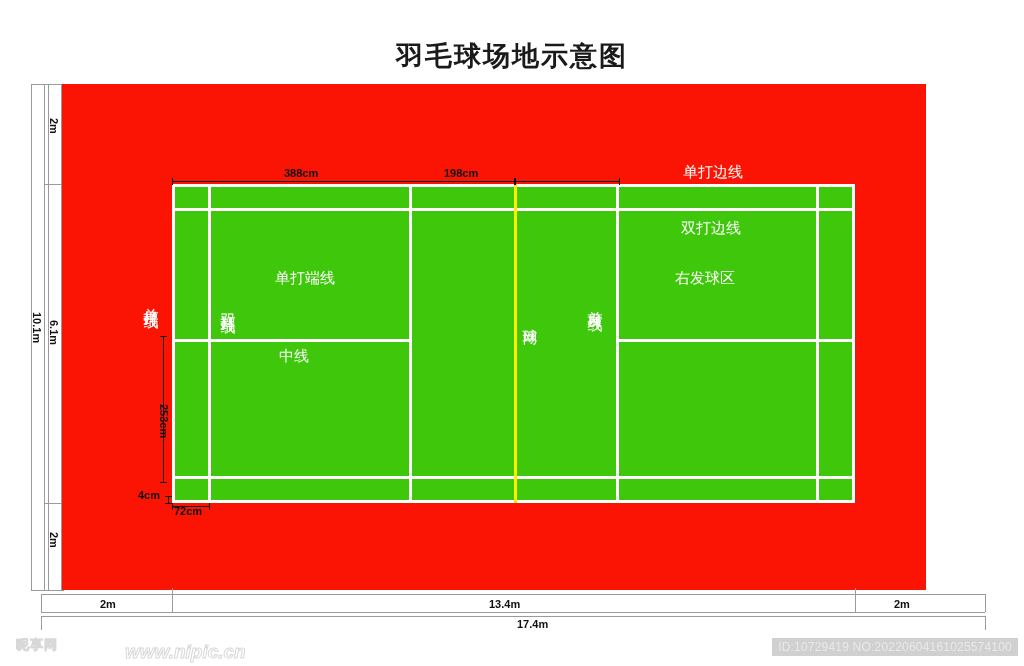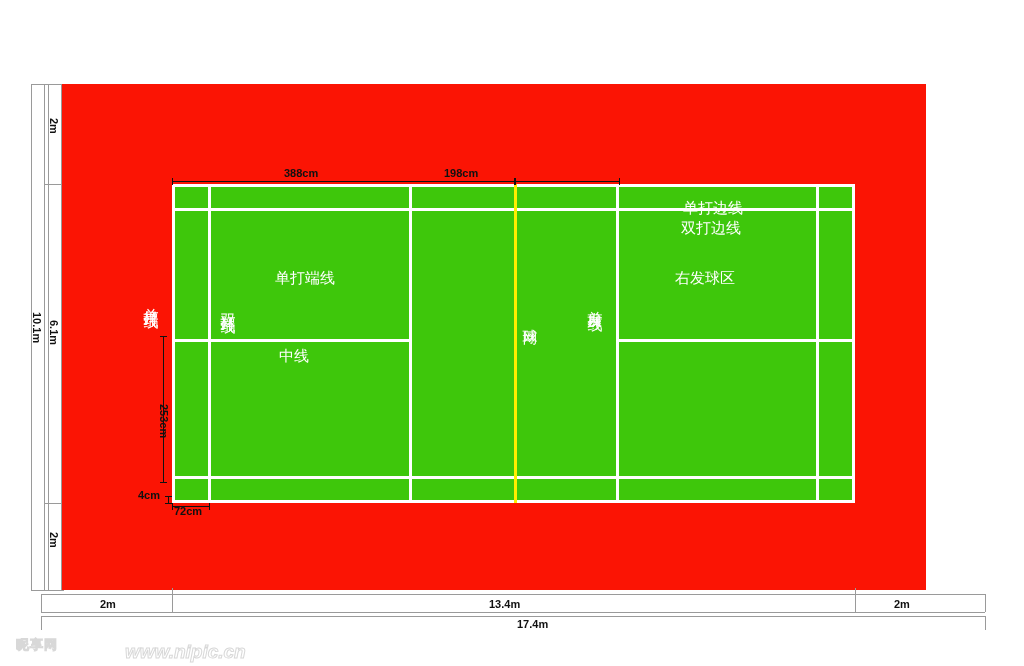--- a/index.html
+++ b/index.html
@@ -57,20 +57,21 @@
   .wm-text{position:absolute;left:125px;top:641px;font-size:19px;font-style:italic;
            font-weight:bold;color:#ffffff;-webkit-text-stroke:1px #d8d8d8;}
   .wm-id{position:absolute;right:6px;top:638px;background:#d0d0d0;color:#e9e9e9;
          font-size:12px;padding:2px 6px;letter-spacing:0.2px;}
 </style>
 </head>
 <body>
 
 <div id="stage">
 
+  <div class="title">羽毛球场地示意图</div>
 
   <div class="rail-v" style="left:31px;top:84px;height:506px;"></div>
   <div class="rail-v" style="left:44px;top:84px;height:506px;"></div>
   <div class="tick-h" style="left:31px;top:84px;width:13px;"></div>
   <div class="tick-h" style="left:31px;top:590px;width:13px;"></div>
   <div class="lab lab-rail vtext-rail" style="left:31px;top:312px;">10.1m</div>
 
   <div class="rail-v" style="left:48px;top:84px;height:506px;"></div>
   <div class="rail-v" style="left:61px;top:84px;height:506px;"></div>
   <div class="tick-h" style="left:44px;top:84px;width:20px;"></div>
@@ -102,21 +103,21 @@
 
     <div class="lab lab-white" style="left:100px;top:82px;">单打端线</div>
     <div class="lab lab-white" style="left:104px;top:160px;">中线</div>
     <div class="lab lab-white" style="left:500px;top:82px;">右发球区</div>
     <div class="lab lab-white" style="left:506px;top:32px;">双打边线</div>
     <div class="lab lab-white vtext" style="left:43px;top:114px;">双打端线</div>
     <div class="lab lab-white vtext" style="left:345px;top:130px;">球网</div>
     <div class="lab lab-white vtext" style="left:410px;top:112px;">前发球线</div>
   </div>
 
-  <div class="lab lab-red-white" style="left:683px;top:163px;margin-top:36px;">单打边线</div>
+  <div class="lab lab-red-white" style="left:683px;top:163px;">单打边线</div>
   <div class="lab lab-red-white vtext" style="left:141px;top:296px;">单打端线</div>
 
   <div class="dim-h" style="left:172px;top:181px;width:343px;"></div>
   <div class="lab lab-black" style="left:284px;top:167px;">388cm</div>
   <div class="dim-h" style="left:515px;top:181px;width:105px;"></div>
   <div class="lab lab-black" style="left:444px;top:167px;">198cm</div>
 
   <div class="dim-v" style="left:163px;top:336px;height:147px;"></div>
   <div class="lab lab-black vtext-num" style="left:158px;top:404px;">253cm</div>
 
@@ -138,14 +139,15 @@
 
   <div class="rail-h" style="left:41px;top:616px;width:944px;"></div>
   <div class="rail-h" style="left:41px;top:630px;width:944px;"></div>
   <div class="tick-v" style="left:41px;top:616px;height:14px;"></div>
   <div class="tick-v" style="left:985px;top:616px;height:14px;"></div>
   <div class="lab lab-rail" style="left:517px;top:618px;">17.4m</div>
 
   <div class="footer"></div>
   <div class="wm-logo">昵享网</div>
   <div class="wm-text">www.nipic.cn</div>
+  <div class="wm-id">ID:10729419 NO:20220604161025574100</div>
 
 </div>
 
 </body></html>

